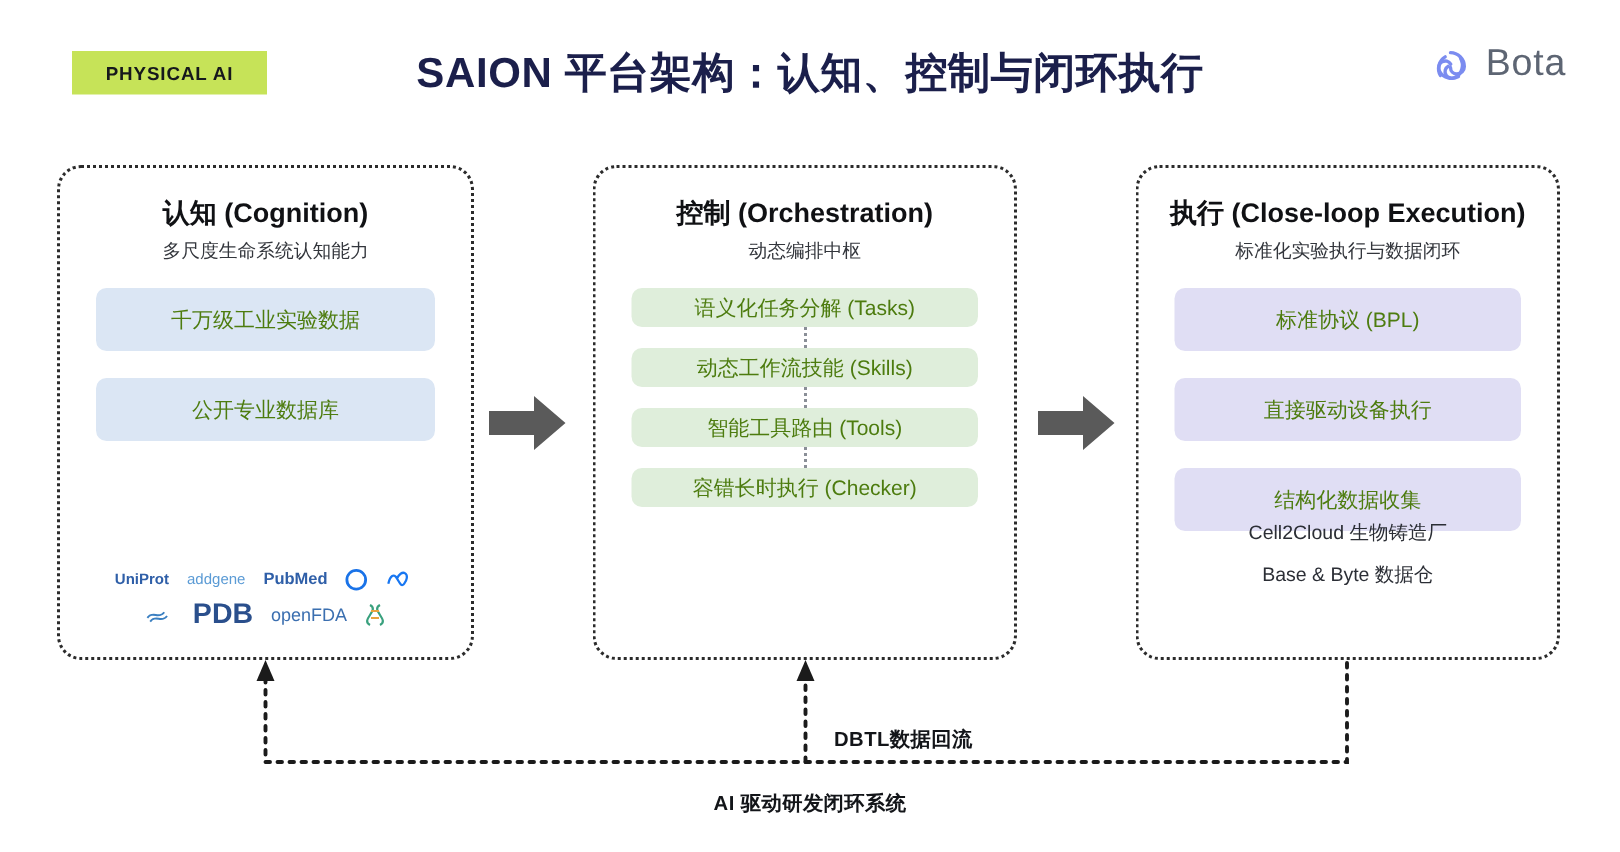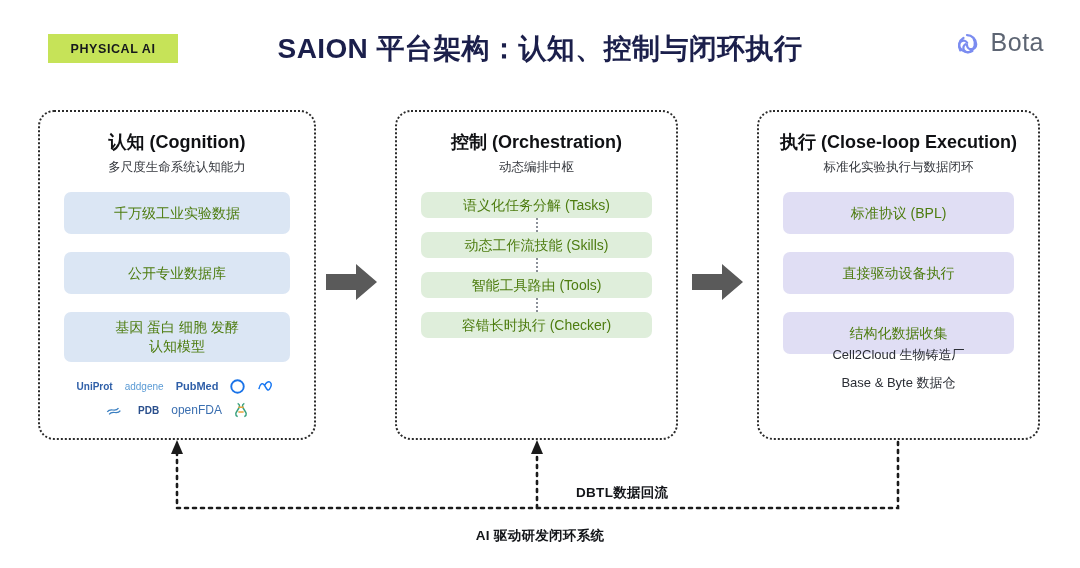--- a/index.html
+++ b/index.html
@@ -100,21 +100,21 @@
 
   
   .bigarrow { position: absolute; top: 262px; width: 52px; height: 40px; }
 
   
   #loop { position: absolute; left: 0; top: 0; width: 1080px; height: 568px; pointer-events: none; }
   .loop-label {
     position: absolute; font-size: 13.5px; font-weight: bold; color: #131519;
     letter-spacing: 0.3px;
   }
-  #label-dbtl  { left: 564px; top: 484px; padding-left: 12px; }
+  #label-dbtl  { left: 544px; top: 484px; padding-left: 12px; }
   #label-bottom{ left: 0; top: 527px; width: 1080px; text-align: center; }
 </style>
 </head>
 <body>
 
 <div id="root">
 
   <div class="badge">PHYSICAL AI</div>
   <div class="title">SAION 平台架构：认知、控制与闭环执行</div>
 
@@ -138,43 +138,40 @@
       </div>
       <div class="panel-sub">多尺度生命系统认知能力</div>
     </div>
     <div class="cards">
       <div class="card blue">
           <span>千万级工业实验数据</span>
         </div>
       <div class="card blue">
           <span>公开专业数据库</span>
         </div>
-      <div class="card blue tall">
-          <span class="ml">基因 蛋白 细胞 发酵<br>认知模型</span>
-        </div>
     </div>
     <div class="logostrip">
       <div class="logorow">
         <span class="brandlogo">UniProt</span>
         <span class="brandlogo" style="color:#5b9bd5;font-weight:normal">addgene</span>
         <span class="brandlogo" style="font-size:11px">PubMed</span>
         <svg width="15" height="15" viewBox="0 0 24 24">
             <circle cx="12" cy="12" r="10" fill="none" stroke="#1a73e8" stroke-width="3"></circle>
             <path d="M12 6a6 6 0 016 6" fill="none" stroke="#fff" stroke-width="3"></path>
           </svg>
         <svg width="20" height="14" viewBox="0 0 32 20">
             <path d="M3 15c2-9 6-11 9-6s5 10 8 6 4-9 1-11-7 1-9 6" fill="none" stroke="#1877f2" stroke-width="2.4"></path>
           </svg>
       </div>
       <div class="logorow">
         <svg width="20" height="12" viewBox="0 0 32 18">
             <path d="M2 12c6-8 12 2 18-6" fill="none" stroke="#3a7fc1" stroke-width="2"></path>
             <path d="M5 16c6-8 12 2 18-6" fill="none" stroke="#3a7fc1" stroke-width="2"></path>
           </svg>
-        <span class="brandlogo" style="font-size:10px;color:#2a4f8c">PDB</span>
+        <span class="brandlogo" style="font-size:19px;color:#2a4f8c">PDB</span>
         <span class="brandlogo" style="font-size:12px;color:#3b6fb0;font-weight:normal">openFDA</span>
         <svg width="14" height="16" viewBox="0 0 20 24">
             <path d="M5 2c10 5-10 15 0 20M15 2C5 7 25 17 15 22" fill="none" stroke="#3aa17e" stroke-width="2.2"></path>
             <path d="M6 8h8M6 15h8" stroke="#e8a33d" stroke-width="2.2"></path>
           </svg>
       </div>
     </div>
   </div>
 
   <div class="panel" id="panel-orchestration">

